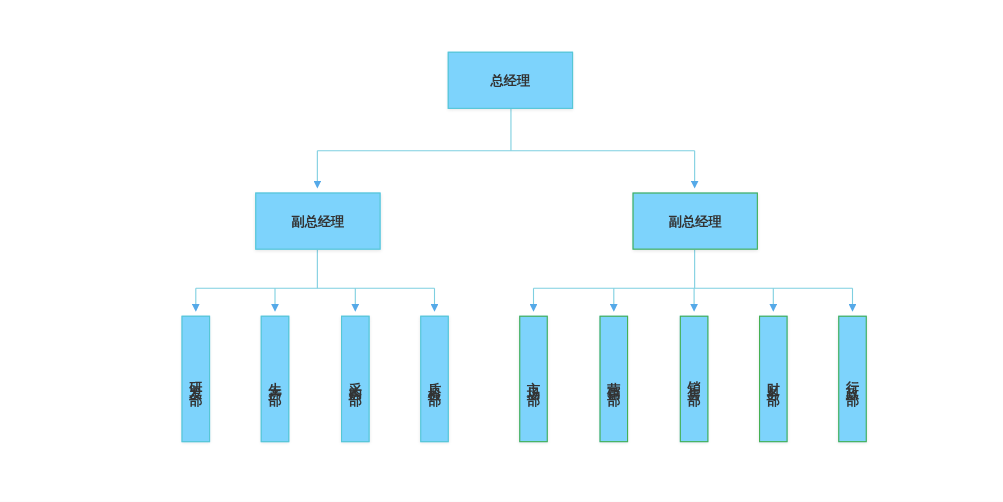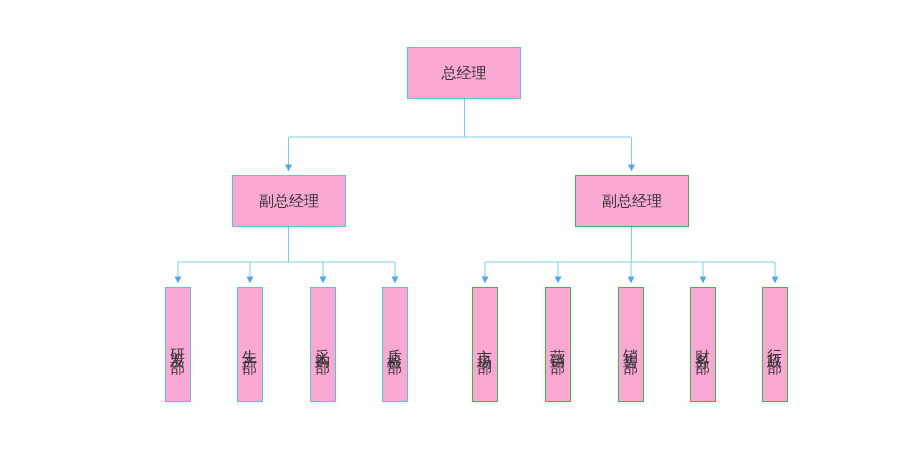--- a/index.html
+++ b/index.html
@@ -28,28 +28,29 @@
     width:912px;height:456px;
     pointer-events:none;
   }
   svg.connectors path{
     fill:none;
     stroke:var(--line);
     stroke-width:1;
   }
   .node{
     position:absolute;
-    background:#f9a8d4;
+    background:#7dd3fc;
     border:1px solid var(--teal-border);
     display:flex;
     align-items:center;
     justify-content:center;
-    font-size:15px;
+    font-size:12px;
     color:var(--text);
     box-shadow:0 1px 3px rgba(0,0,0,0.10);
+    font-weight:bold;
   }
   .node.green{ border-color:var(--green-border); }
   .hnode{ width:114px; height:52px; }
   .vnode{
     width:26px;
     height:115px;
     top:287px;
   }
   .vnode .vtext{
     writing-mode:vertical-rl;

